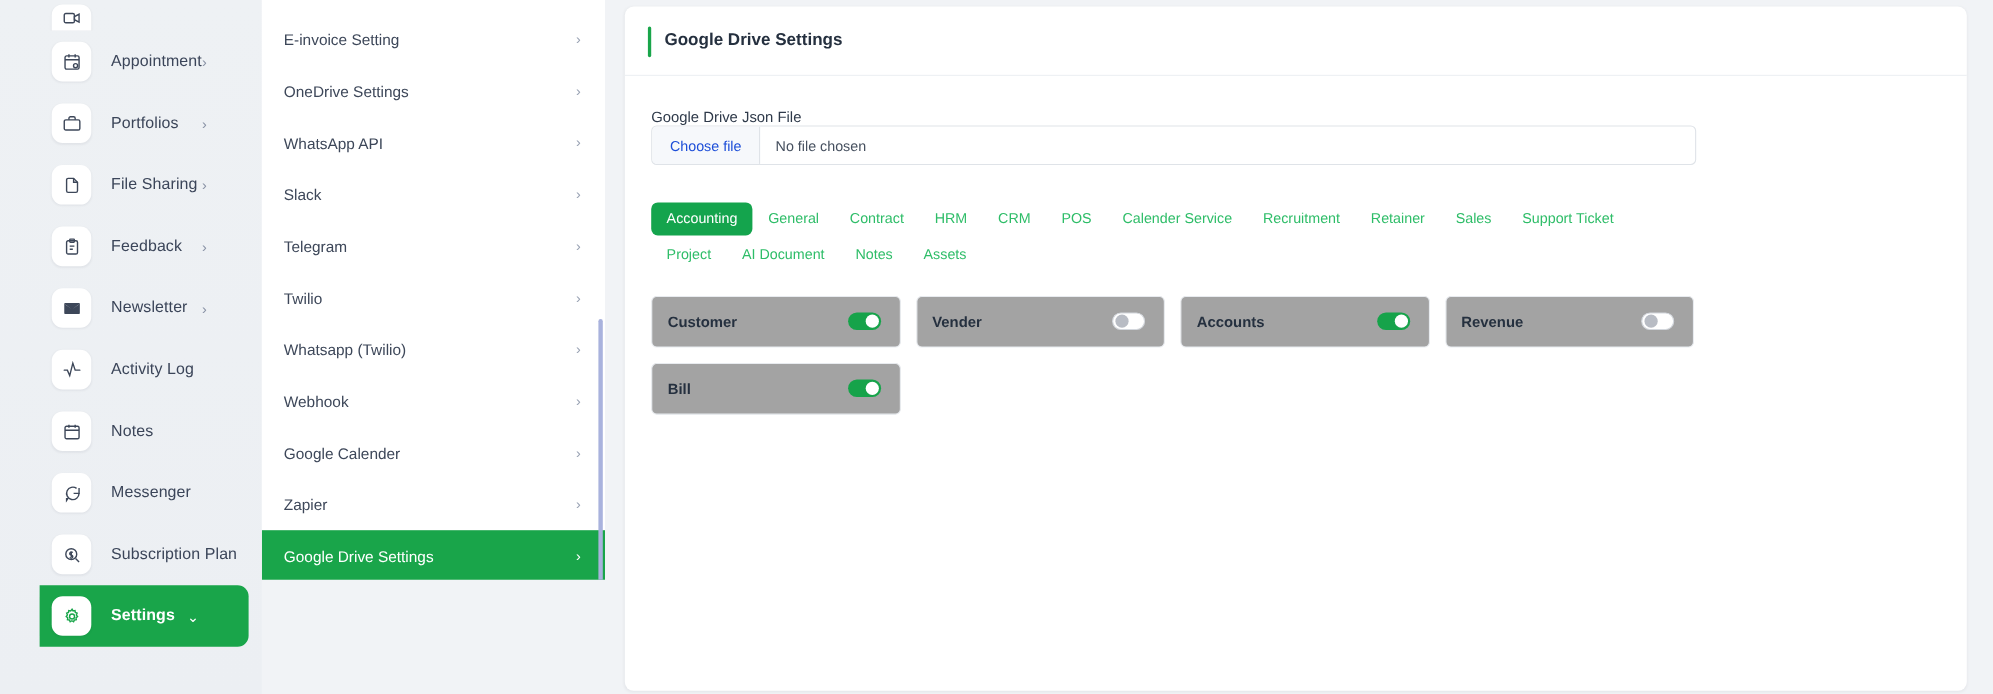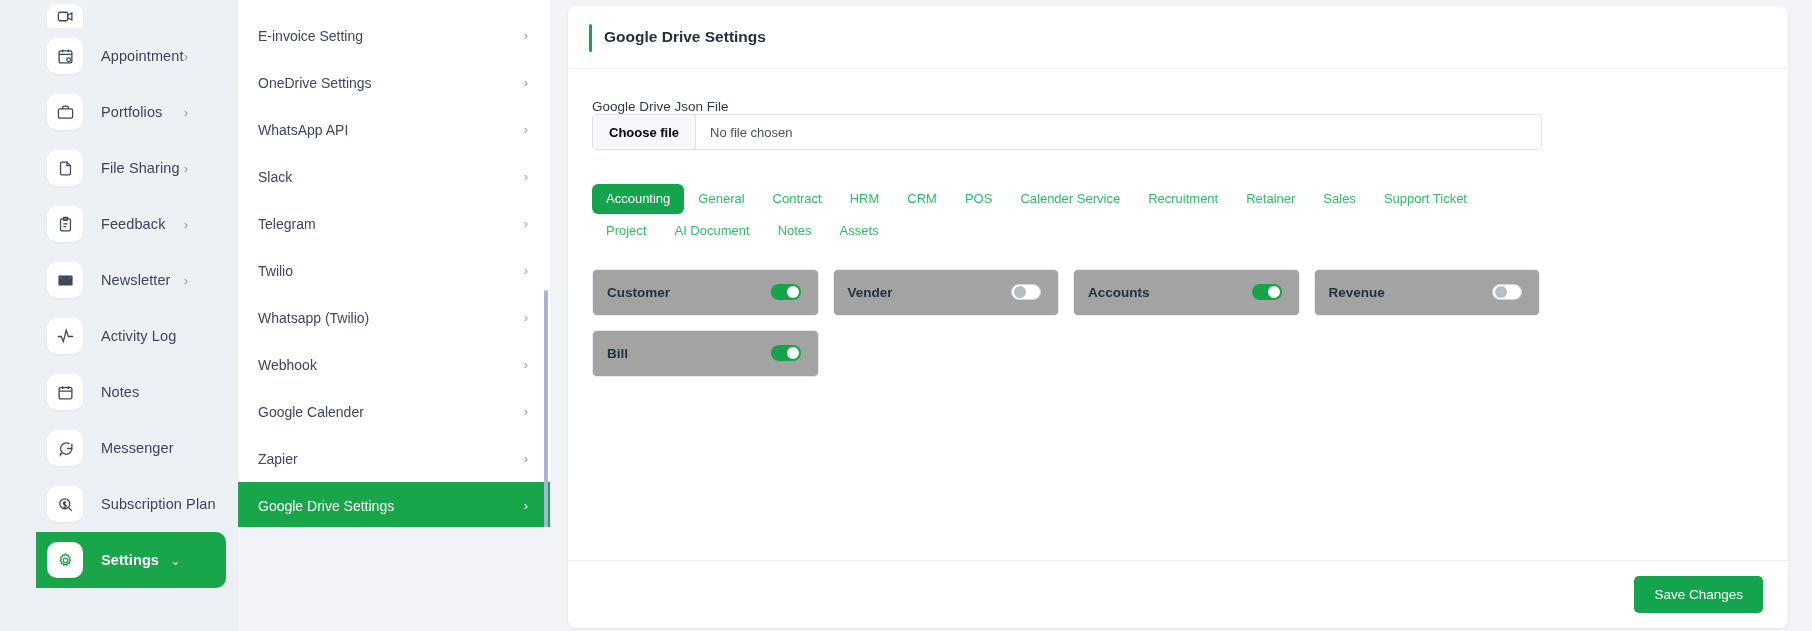--- a/index.html
+++ b/index.html
@@ -164,22 +164,21 @@
     overflow:hidden;
     max-width: 950px;
   }
   .file-input .choose {
     background: #f6f8fb;
     border-right: 1px solid #dfe3e8;
     display:flex;
     align-items:center;
     padding: 0 16px;
     font-size: 13px;
-    color:#000000;
-    font-weight:bold;
+    color:#1d4ed8;
   }
   .file-input .fname {
     display:flex;
     align-items:center;
     padding-left: 14px;
     font-size: 13px;
     color:#46505f;
   }
 
   
@@ -495,20 +494,17 @@
             <div class="tcard">
               <span class="tlabel">Bill</span>
               <span class="switch on">
                 <span class="knob"></span>
               </span>
             </div>
           </div>
 
       </div>
 
-      <footer class="card-foot">
-        <button class="btn-save">Save Changes</button>
-      </footer>
 
     </section>
   </main>
 
 </div>
 
 </body></html>

